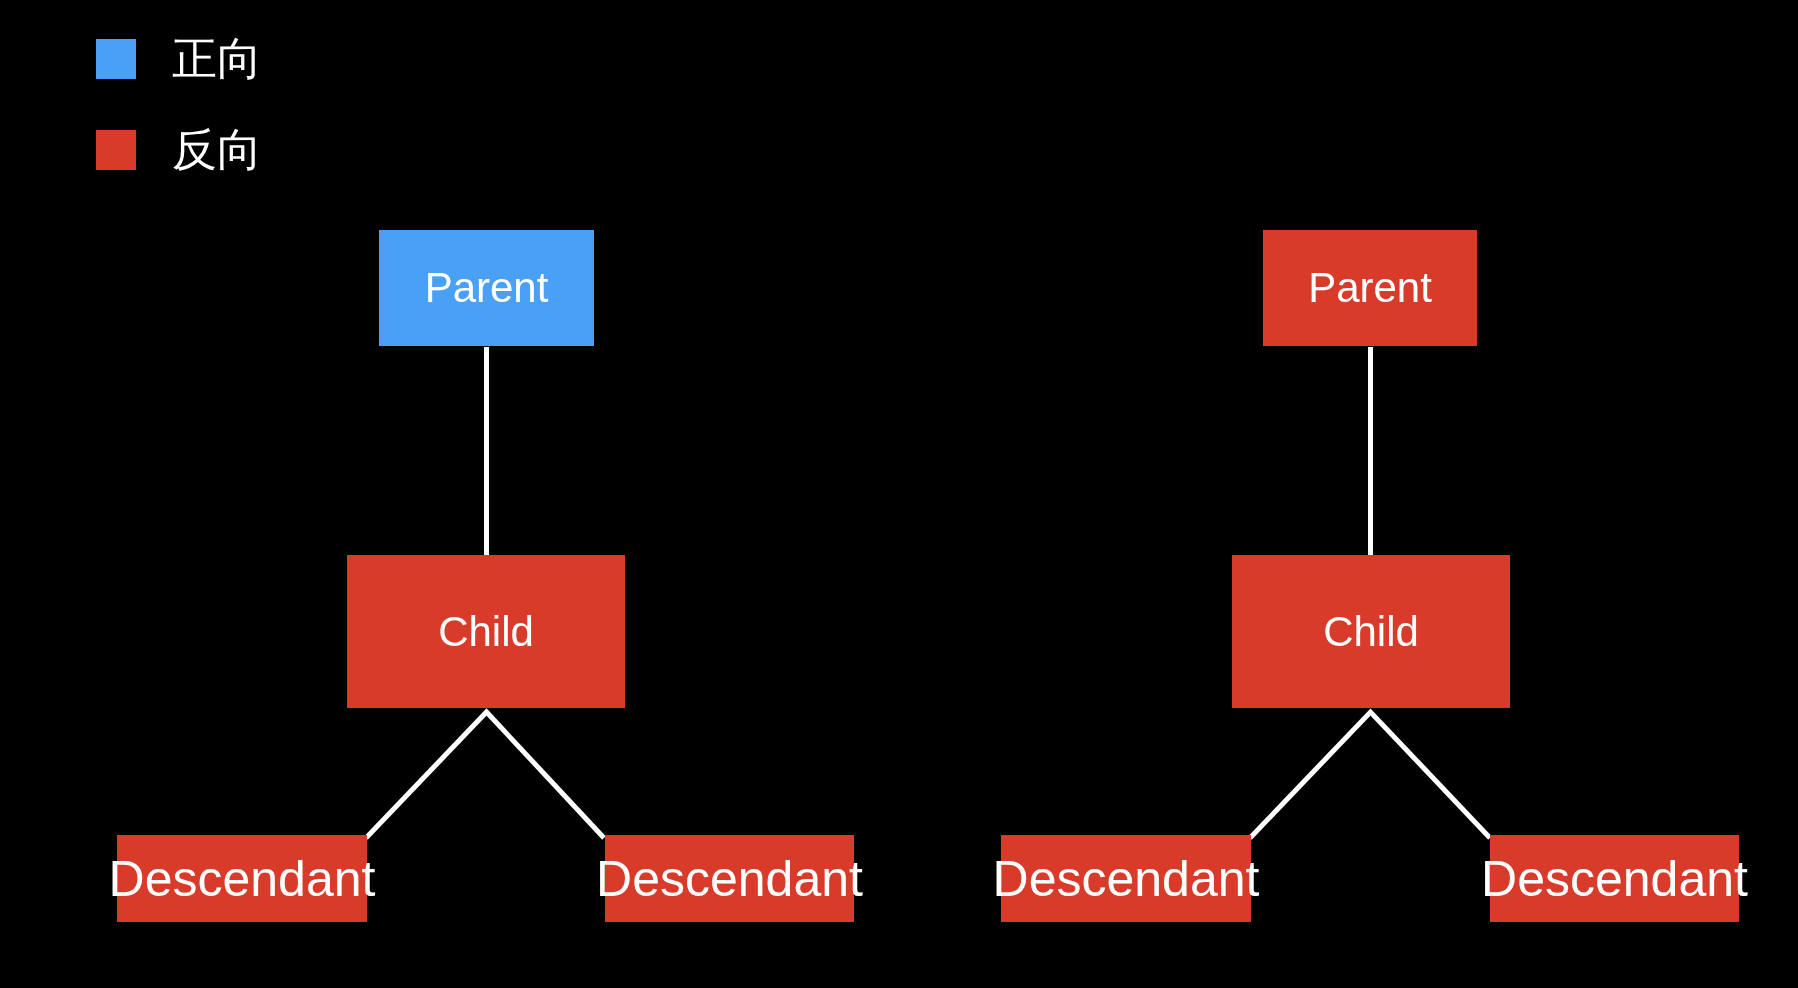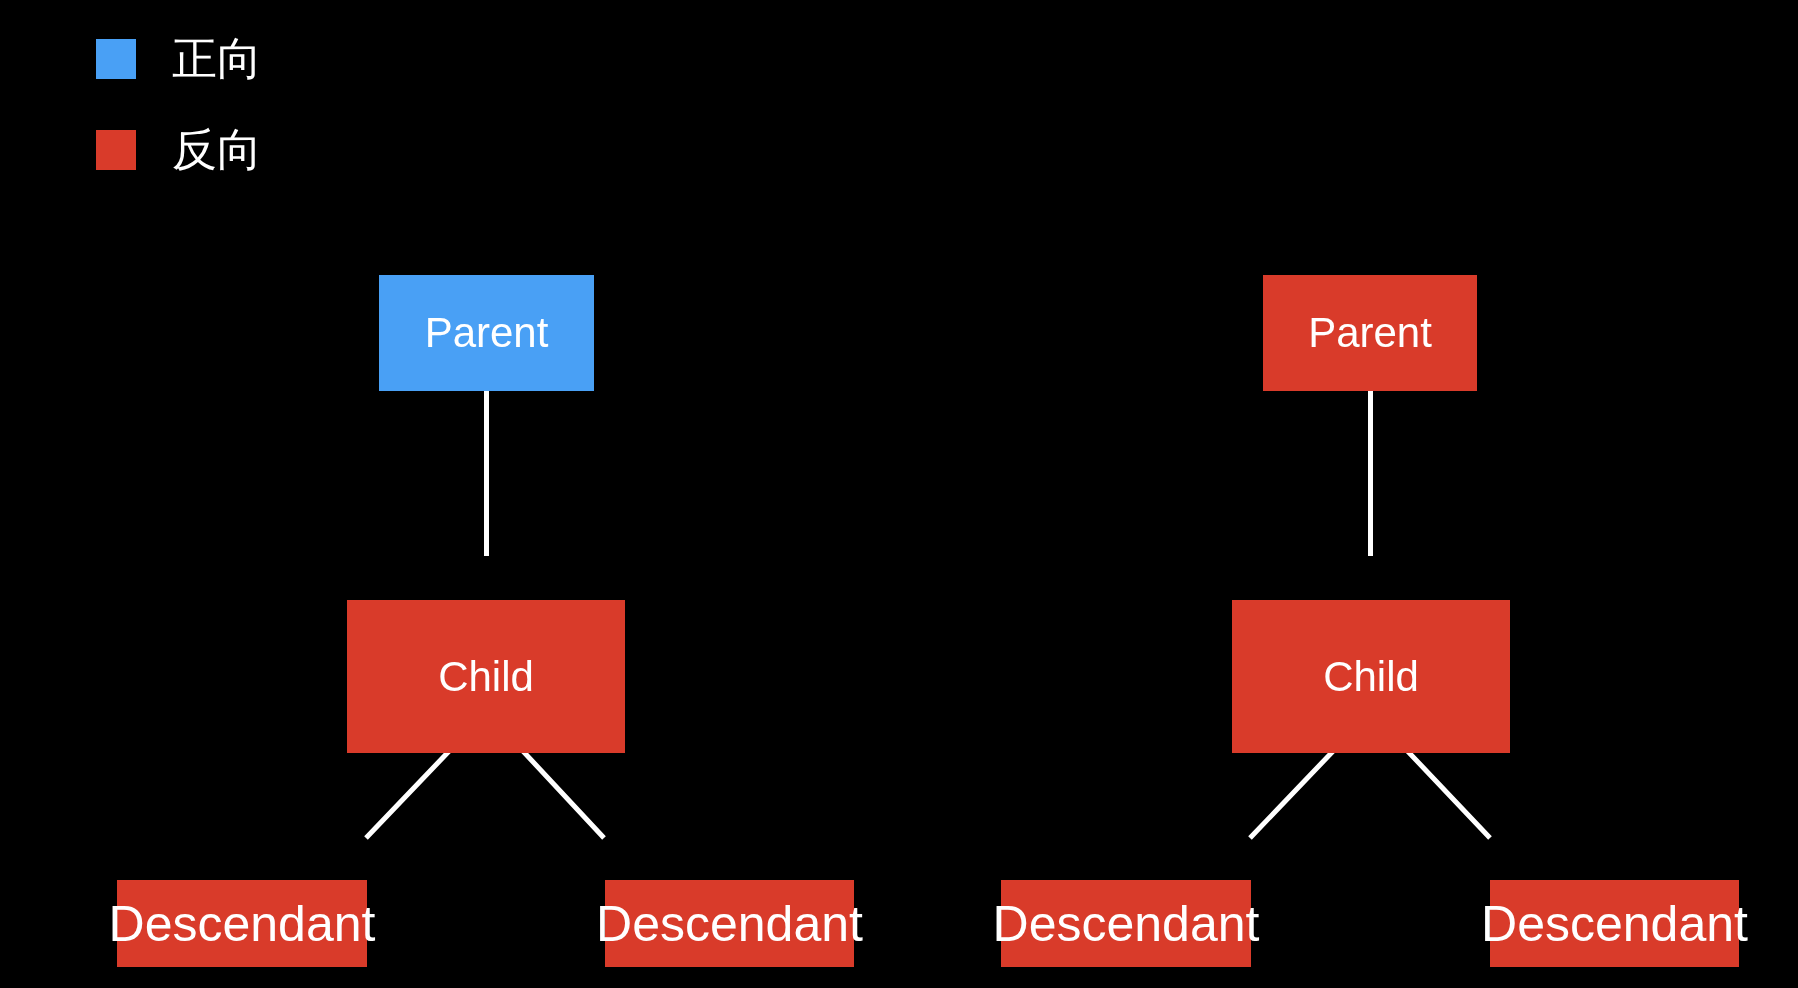--- a/index.html
+++ b/index.html
@@ -57,21 +57,20 @@
   }
 
   
   .node {
     position: absolute;
     display: flex;
     align-items: center;
     justify-content: center;
     color: #ffffff;
     text-align: left;
-    margin-top: 45px;
   }
   .node-lg { font-size: 42px; }   
   .node-sm { font-size: 50px; }   
 
   
   .l-parent { left: 379px;  top: 230px; width: 215px; height: 116px; }
   .l-child  { left: 347px;  top: 555px; width: 278px; height: 153px; }
   .l-desc1  { left: 117px;  top: 835px; width: 250px; height: 87px;  }
   .l-desc2  { left: 605px;  top: 835px; width: 249px; height: 87px;  }
 

